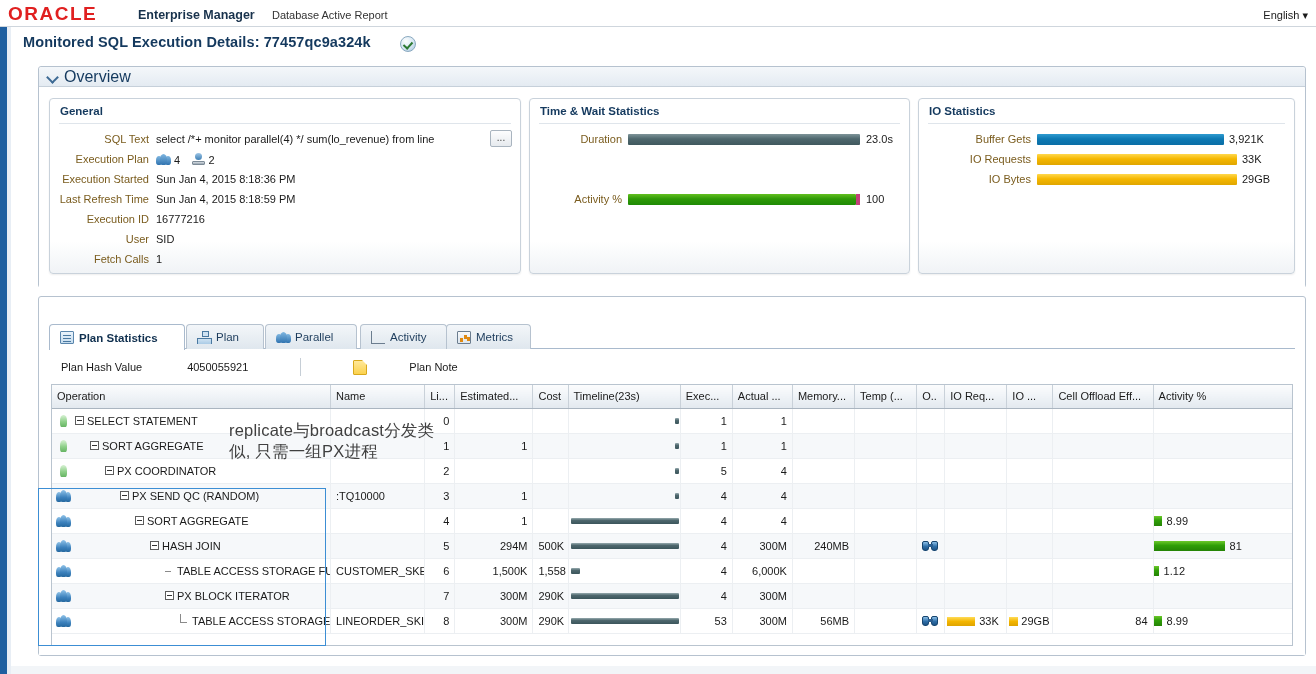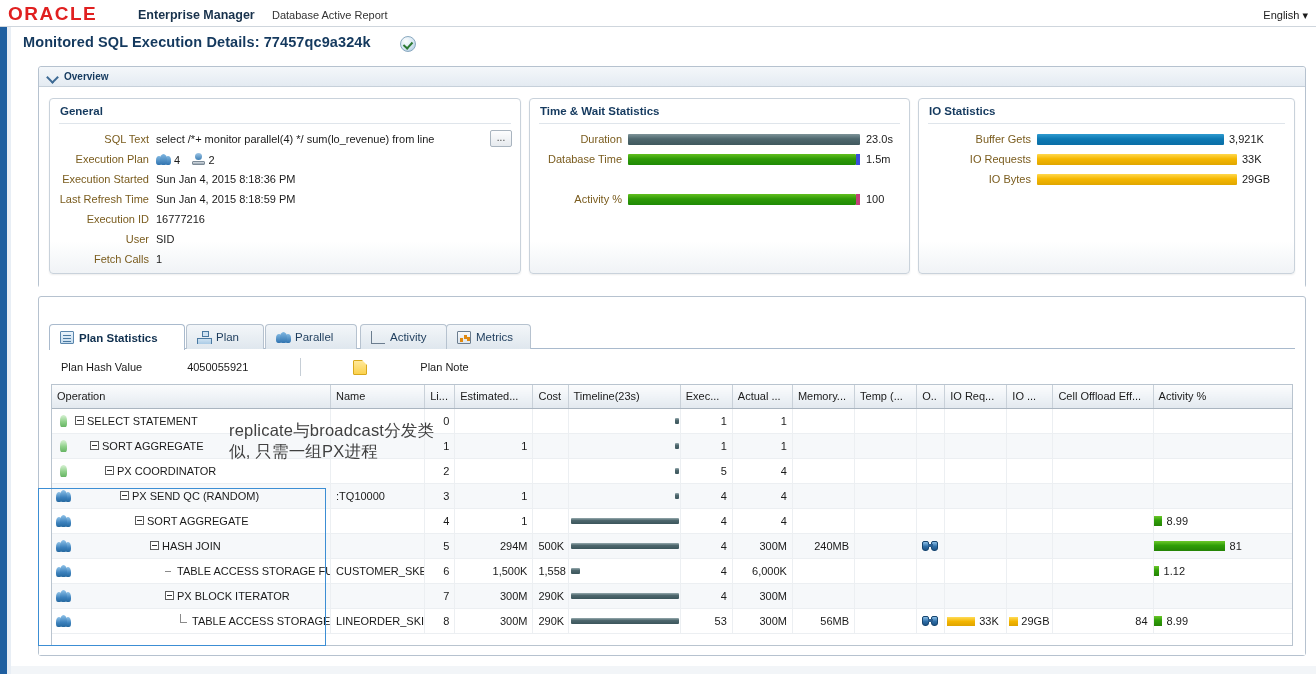--- a/index.html
+++ b/index.html
@@ -88,21 +88,21 @@
   }
   .disclose {
     width:11px; height:11px; position:relative; cursor:pointer; flex:0 0 auto;
   }
   .disclose::after {
     content:""; position:absolute; left:1px; top:2px;
     width:7px; height:7px;
     border:solid #3d6a94; border-width:0 2px 2px 0;
     transform:rotate(45deg);
   }
-  .panel-head-label { font-size:10px; font-weight:bold; color:#14395e; }
+  .panel-head-label { font-size:16px; font-weight:normal; color:#14395e; }
 
   
   #overview-panel { left:38px; top:66px; width:1268px; height:222px; }
   #overview-body { position:absolute; left:0; top:21px; width:1266px; height:200px; background:#fff; }
 
   .subpanel {
     position:absolute; top:10px; height:176px;
     background:linear-gradient(to bottom,#ffffff 0%,#ffffff 82%,#f0f3f6 100%);
     border:1px solid #c9d2db; border-radius:4px;
     box-shadow:0 1px 2px rgba(0,0,0,0.07);
@@ -229,21 +229,21 @@
   #planhash-label { font-size:11px; color:#1a1a1a; }
   #planhash-value { font-size:11px; color:#1a1a1a; margin-left:9px; }
   #planhash-sep { width:1px; height:18px; background:#c6ced6; margin:0 16px; }
   #plannote-icon {
     width:14px; height:15px; position:relative; margin-right:6px;
     background:linear-gradient(to bottom,#ffe89a 0%,#fbd24e 100%);
     border:1px solid #d9a91c; border-radius:1px;
   }
   #plannote-icon::after{ content:""; position:absolute; right:-1px; top:-1px; border-width:0 5px 5px 0;
     border-style:solid; border-color:transparent #ffffff transparent transparent; }
-  #plannote-label { font-size:11px; color:#1a1a1a; cursor:pointer;margin-left:11px; }
+  #plannote-label { font-size:11px; color:#1a1a1a; cursor:pointer; }
 
   
   #plan-table-wrap {
     position:absolute; left:12px; top:66px; width:1242px; height:262px;
     border:1px solid #b9c4cf; background:#fff; overflow:hidden;
   }
   table#plan-table { border-collapse:collapse; width:1242px; table-layout:fixed; }
   #plan-table th {
     height:23px; font-size:11px; font-weight:normal; color:#1a1a1a;
     text-align:left; padding:0 5px;
@@ -399,28 +399,20 @@
       <div class="subpanel-rule"></div>
 
       <div class="bar-row" style="top:33px; left:0; width:381px;">
         <span class="bar-label">Duration</span>
         <span class="bar-track" style="width:232px;">
           <span class="bar-fill b-grey" style="width:232px;"></span>
         </span>
         <span class="bar-val" style="left:336px;">23.0s</span>
       </div>
 
-      <div class="bar-row" style="top:53px; left:0; width:381px;">
-        <span class="bar-label">Database Time</span>
-        <span class="bar-track" style="width:232px;">
-          <span class="bar-fill b-green" style="width:228px;"></span>
-          <span class="b-tip-blue" style="left:228px;"></span>
-        </span>
-        <span class="bar-val" style="left:336px;">1.5m</span>
-      </div>
 
 
       <div class="bar-row" style="top:93px; left:0; width:381px;">
         <span class="bar-label">Activity %</span>
         <span class="bar-track" style="width:232px;">
           <span class="bar-fill b-green" style="width:228px;"></span>
           <span class="b-tip-pink" style="left:228px;"></span>
         </span>
         <span class="bar-val" style="left:336px;">100</span>
       </div>

